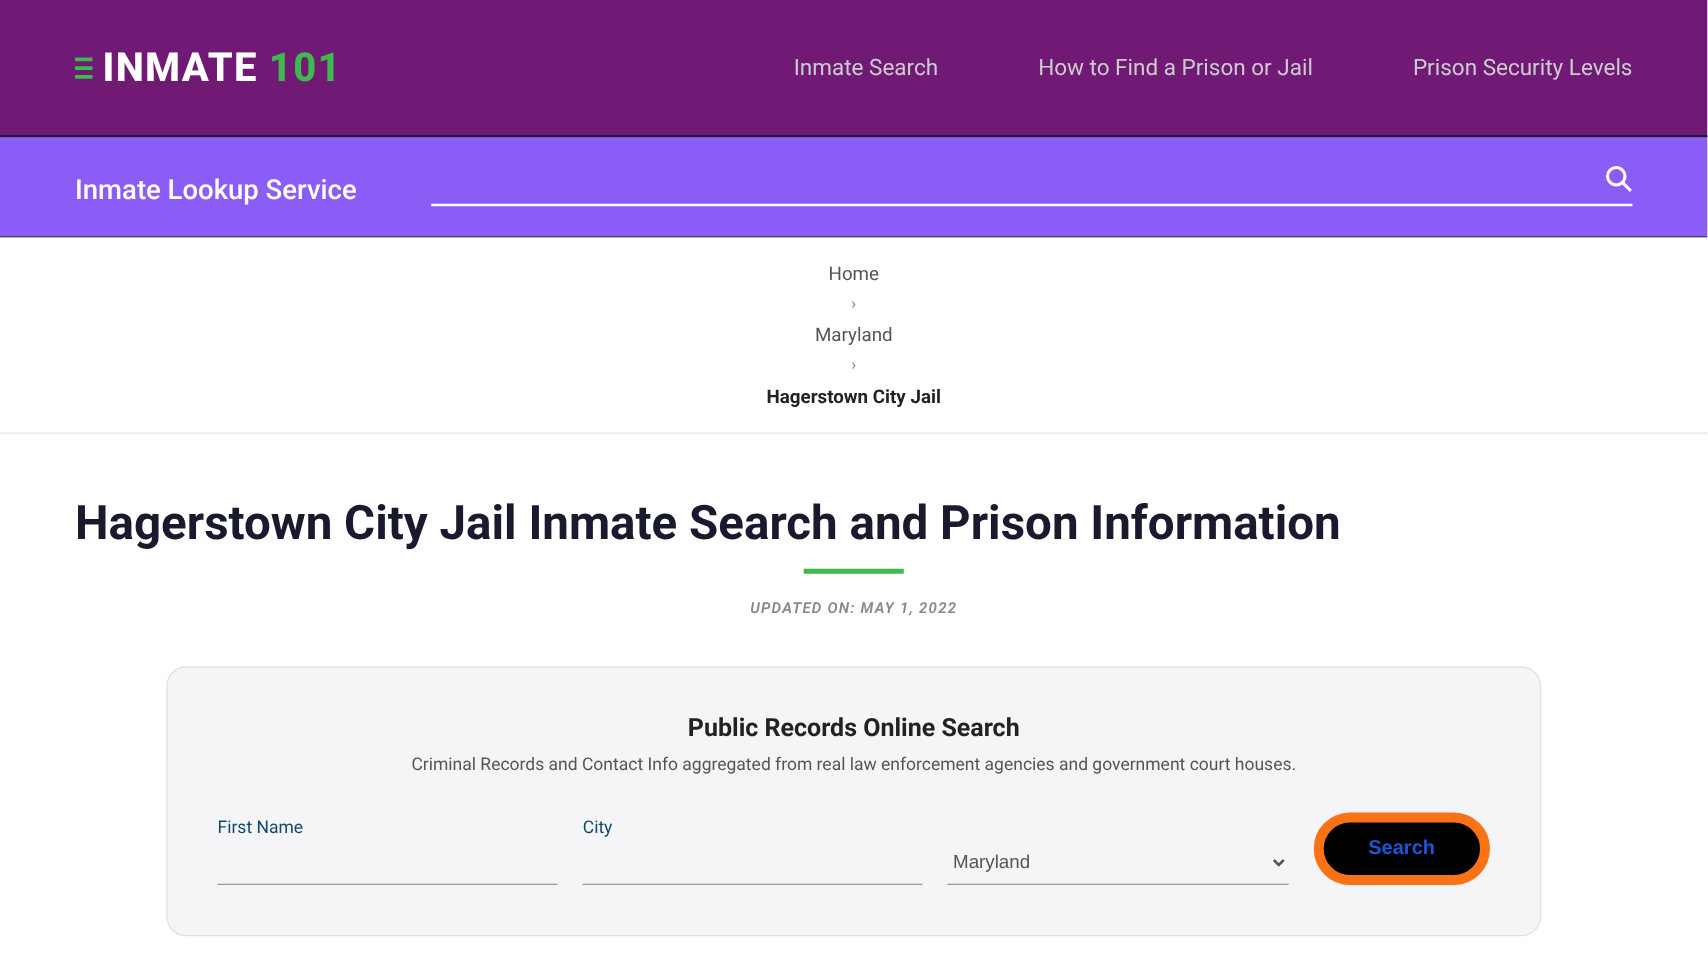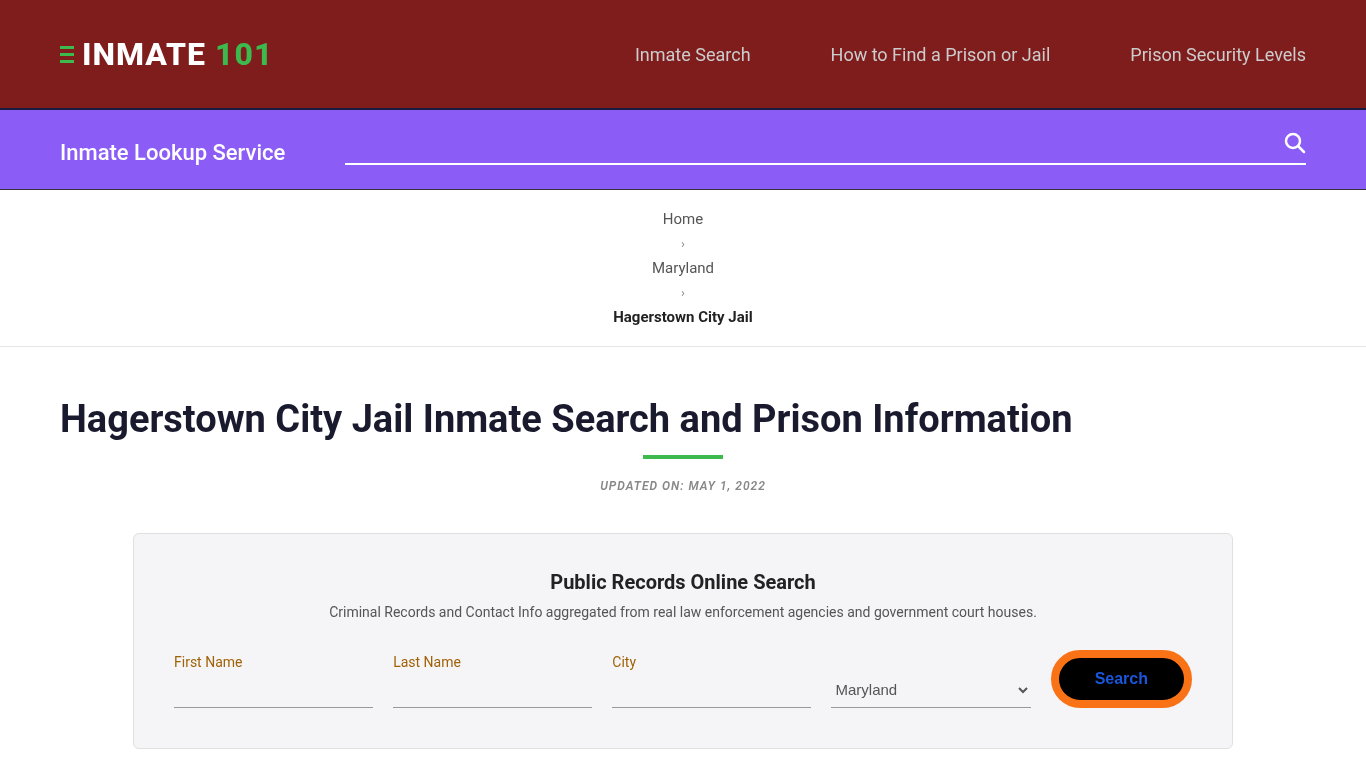--- a/index.html
+++ b/index.html
@@ -11,21 +11,21 @@
     body {
       font-family: -apple-system, BlinkMacSystemFont, 'Segoe UI', Roboto, Arial, sans-serif;
       background: #fff;
       color: #222;
       min-height: 768px;
       width: 1366px;
     }
 
     
     .top-nav {
-      background: #7f1d1d;
+      background: #701a75;
       height: 110px;
       display: flex;
       align-items: center;
       padding: 0 60px;
       border-bottom: 2px solid #1a1a3e;
     }
 
     .logo {
       display: flex;
       align-items: center;
@@ -183,21 +183,21 @@
       letter-spacing: 1px;
       margin-bottom: 40px;
       text-transform: uppercase;
       font-style: italic;
     }
 
     
     .public-records-box {
       background: #f5f5f7;
       border: 1px solid #e0e0e0;
-      border-radius: 6px;
+      border-radius: 16px;
       padding: 36px 40px 40px;
       max-width: 1100px;
       margin: 0 auto;
     }
 
     .public-records-title {
       font-size: 20px;
       font-weight: 700;
       color: #222;
       text-align: center;
@@ -232,21 +232,21 @@
       color: #222;
       outline: none;
     }
 
     .form-field input::placeholder {
       color: #aaa;
     }
 
     .form-field label {
       font-size: 14px;
-      color: #a16207;
+      color: #0c4a6e;
       margin-bottom: 4px;
     }
 
     .form-field select {
       color: #555;
       cursor: pointer;
     }
 
     .search-btn {
       background: #000000;
@@ -320,24 +320,20 @@
   <div class="public-records-box">
     <h2 class="public-records-title">Public Records Online Search</h2>
     <p class="public-records-desc">Criminal Records and Contact Info aggregated from real law enforcement agencies and government court houses.</p>
 
     <div class="search-form-row">
       <div class="form-field">
         <label>First Name</label>
         <input type="text" placeholder="" style="">
       </div>
 
-      <div class="form-field">
-        <label>Last Name</label>
-        <input type="text" placeholder="" style="">
-      </div>
 
       <div class="form-field">
         <label>City</label>
         <input type="text" placeholder="" style="">
       </div>
 
       <div class="form-field">
         <select>
           <option value="Maryland" selected="">Maryland</option>
           <option value="Alabama">Alabama</option>

